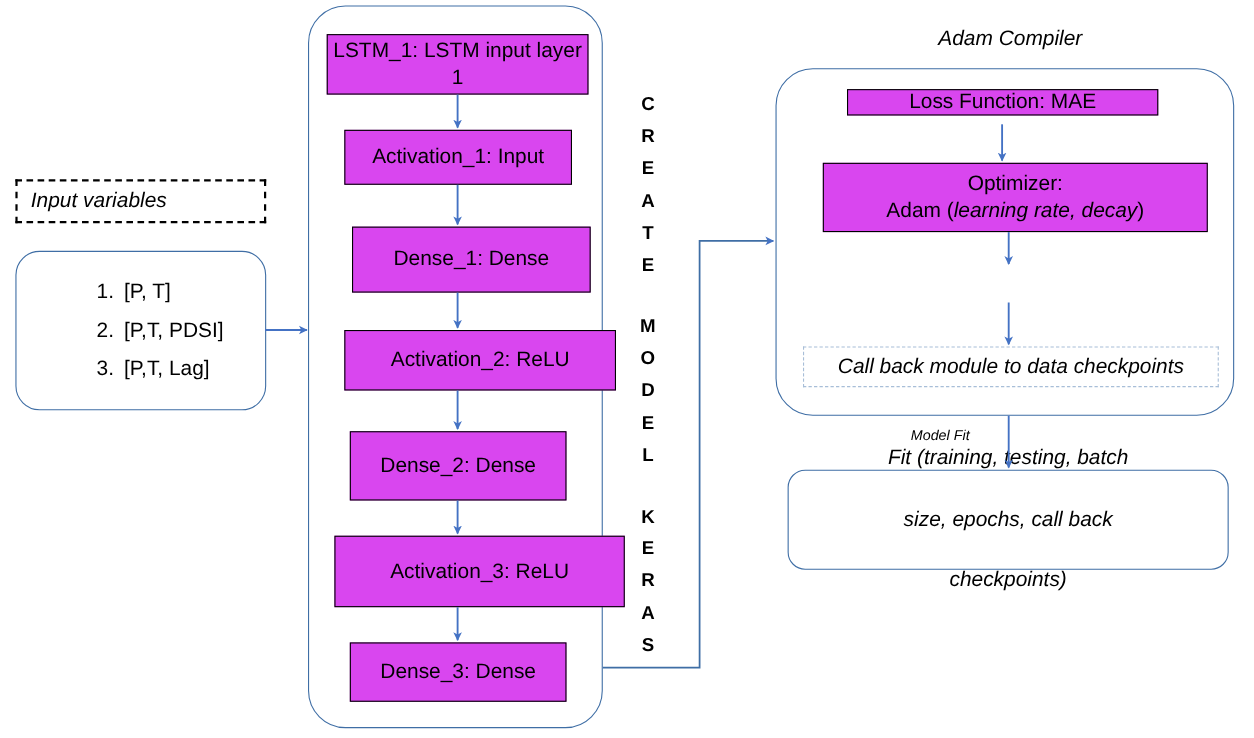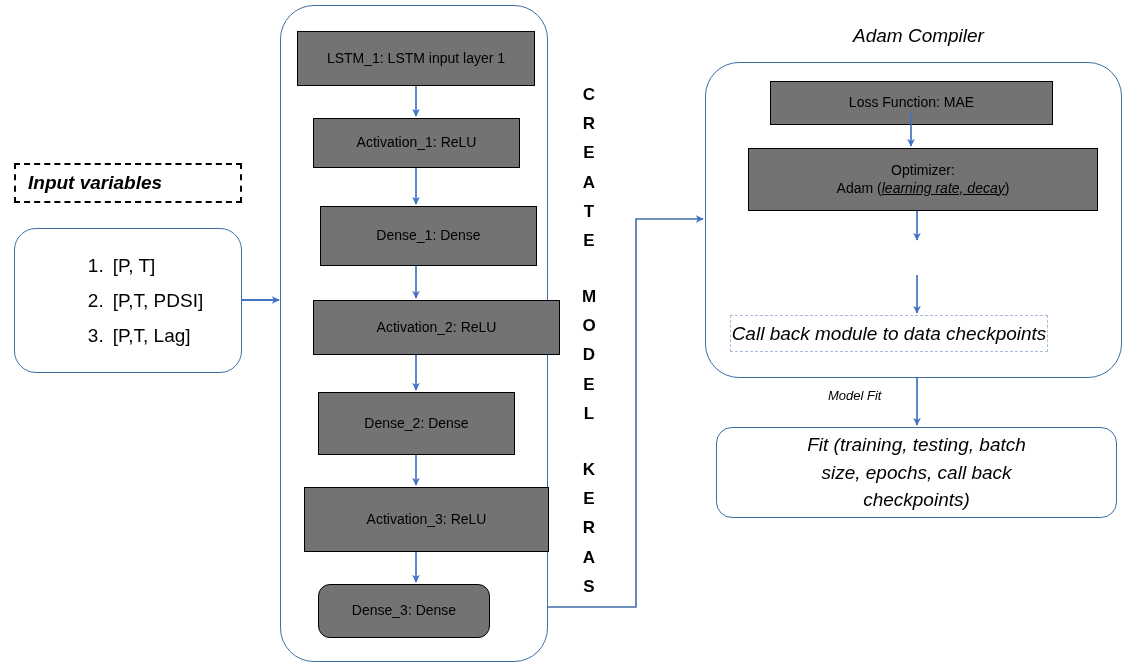--- a/index.html
+++ b/index.html
@@ -41,26 +41,26 @@
     background: #ffffff;
     display: flex;
     align-items: center;
     justify-content: center;
     text-align: center;
   }
 
   
   .node {
     border: 1.7px solid #000000;
-    background: #737373;
-    display: flex;
-    align-items: center;
-    justify-content: center;
-    text-align: center;
-    font-size: 14px;
+    background: #d946ef;
+    display: flex;
+    align-items: center;
+    justify-content: center;
+    text-align: center;
+    font-size: 19px;
     color: #000;
     line-height: 1.22;
     padding: 2px 4px;
   }
 
   
   .dash-light {
     border: 1.4px dashed #a8bed8;
     background: #ffffff;
     display: flex;
@@ -115,28 +115,28 @@
     white-space: nowrap;
   }
 
   svg.overlay {
     position: absolute;
     left: 0; top: 0;
     width: 1140px;
     height: 671px;
     pointer-events: none;
   }
-  .ital { font-style: italic; text-decoration: underline; }
+  .ital { font-style: italic; }
 </style>
 </head>
 <body>
 
 <div id="canvas">
 
-  <div class="abs dash-box" style="left:14px; top:163px; width:228px; height:40px;font-weight:bold;">
+  <div class="abs dash-box" style="left:14px; top:163px; width:228px; height:40px;">
     <span>Input variables</span>
   </div>
 
   <div class="abs round-box" style="left:14px; top:228px; width:228px; height:145px; border-radius:22px;">
     <div class="input-list">
       <div class="li">
         <span class="num">1.</span>
         <span>[P, T]</span>
       </div>
       <div class="li">
@@ -150,40 +150,40 @@
     </div>
   </div>
 
   <div class="abs round-container" style="left:280px; top:5px; width:268px; height:657px;"></div>
 
   <div class="abs node" style="left:297px; top:31px; width:238px; height:55px;">
     <span>LSTM_1: LSTM input layer 1</span>
   </div>
 
   <div class="abs node" style="left:313px; top:118px; width:207px; height:50px;">
-    <span>Activation_1: ReLU</span>
+    <span>Activation_1: Input</span>
   </div>
 
   <div class="abs node" style="left:320px; top:206px; width:217px; height:60px;">
     <span>Dense_1: Dense</span>
   </div>
 
   <div class="abs node" style="left:313px; top:300px; width:247px; height:55px;">
     <span>Activation_2: ReLU</span>
   </div>
 
   <div class="abs node" style="left:318px; top:392px; width:197px; height:63px;">
     <span>Dense_2: Dense</span>
   </div>
 
-  <div class="abs node" style="left:304px; top:487px; width:245px; height:65px;">
+  <div class="abs node" style="left:304px; top:487px; width:264px; height:65px;">
     <span>Activation_3: ReLU</span>
   </div>
 
-  <div class="abs node" style="left:318px; top:584px; width:172px; height:54px;border-radius:12px;">
+  <div class="abs node" style="left:318px; top:584px; width:197px; height:54px;">
     <span>Dense_3: Dense</span>
   </div>
 
   <div class="vert-word" style="left:577px; top:80px;">
     <div>
         <div>C</div>
         <div>R</div>
         <div>E</div>
         <div>A</div>
         <div>T</div>
@@ -206,37 +206,37 @@
         <div>R</div>
         <div>A</div>
         <div>S</div>
       </div>
   </div>
 
   <div class="caption" style="left:853px; top:25px;">Adam Compiler</div>
 
   <div class="abs round-container" style="left:705px; top:62px; width:417px; height:316px;"></div>
 
-  <div class="abs node" style="left:770px; top:81px; width:283px; height:44px;">
+  <div class="abs node" style="left:770px; top:81px; width:283px; height:24px;">
     <span>Loss Function: MAE</span>
   </div>
 
   <div class="abs node" style="left:748px; top:148px; width:350px; height:63px; flex-direction:column;">
     <span>Optimizer:</span>
     <span><span>Adam (</span><span class="ital">learning rate, decay</span><span>)</span></span>
   </div>
 
 
-  <div class="abs dash-light" style="left:730px; top:315px; width:318px; height:37px;">
+  <div class="abs dash-light" style="left:730px; top:315px; width:378px; height:37px;">
     <span>Call back module to data checkpoints</span>
   </div>
 
   <div class="caption-sm" style="left:828px; top:388px;">Model Fit</div>
 
-  <div class="abs round-box" style="left:716px; top:427px; width:401px; height:91px; flex-direction:column; font-style:italic; font-size:19px; line-height:1.45;">
+  <div class="abs round-box" style="left:716px; top:427px; width:401px; height:91px; flex-direction:column; font-style:italic; font-size:19px; line-height:1.45;gap:28px;">
     <span>Fit  (training, testing, batch</span>
     <span>size, epochs, call back</span>
     <span>checkpoints)</span>
   </div>
 
   <svg class="overlay">
     <defs>
       <marker id="ah" markerWidth="9" markerHeight="9" refX="7.2" refY="4.5" orient="auto" markerUnits="userSpaceOnUse">
         <path d="M0,0.6 L8,4.5 L0,8.4 L2.1,4.5 Z" fill="#4472c4"></path>
       </marker>

